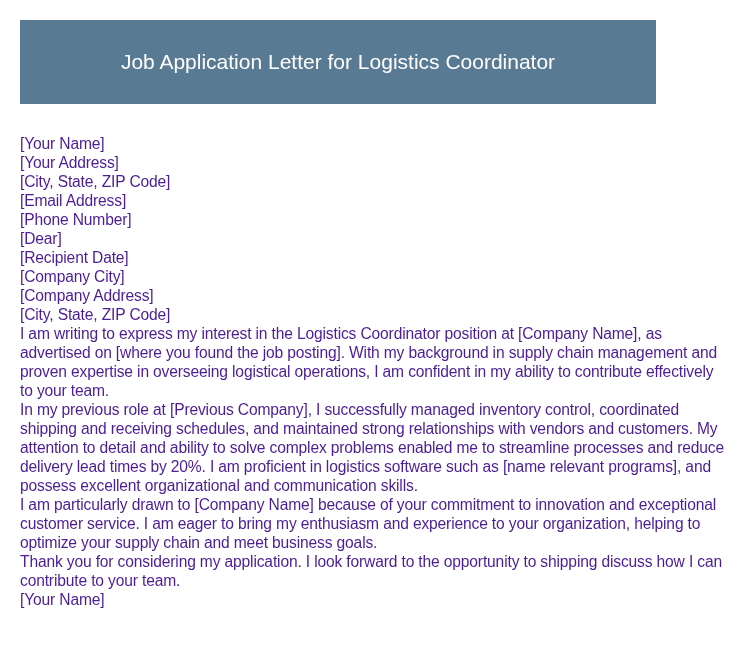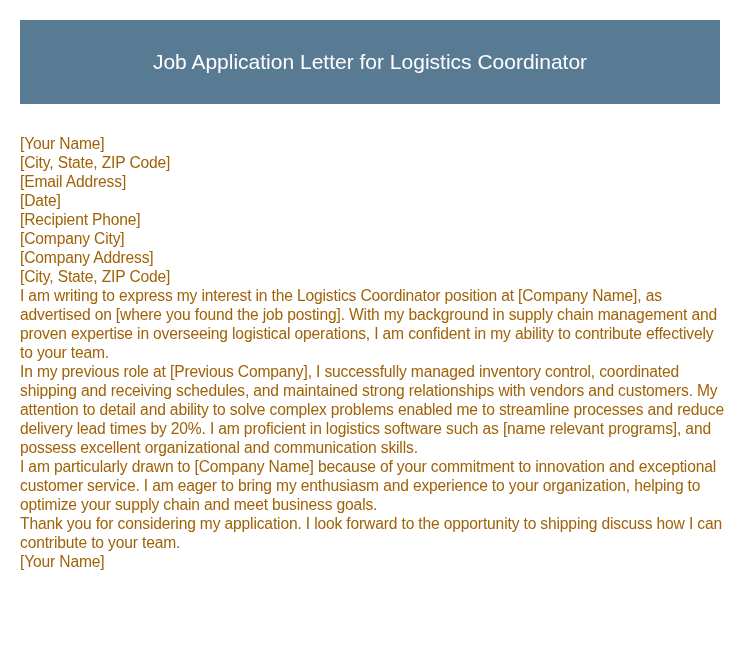--- a/index.html
+++ b/index.html
@@ -11,63 +11,65 @@
       width: 740px;
       height: 667px;
       position: relative;
       overflow: hidden;
       font-family: "Liberation Sans", "DejaVu Sans", sans-serif;
     }
     .header {
       position: absolute;
       left: 20px;
       top: 20px;
-      width: 700px;
+      width: 636px;
       height: 84px;
       background: #587a93;
       display: flex;
       align-items: center;
       justify-content: center;
     }
     .header h1 {
       margin: 0;
       color: #ffffff;
       font-weight: normal;
       font-size: 21px;
       letter-spacing: 0px;
       font-family: "Liberation Sans", "DejaVu Sans", sans-serif;
     }
     .letter {
       position: absolute;
       left: 20px;
       top: 134px;
       width: 704px;
-      color: #a16207;
+      color: #4c1d95;
       font-size: 15.6px;
       line-height: 19px;
       letter-spacing: -0.15px;
     }
     .letter p {
       margin: 0;
       padding: 0;
     }
   </style>
 </head>
 <body>
 
 <div class="header">
   <h1>Job Application Letter for Logistics Coordinator</h1>
 </div>
 
 <div class="letter">
   <p>[Your Name]</p>
+  <p>[Your Address]</p>
   <p>[City, State, ZIP Code]</p>
   <p>[Email Address]</p>
-  <p>[Date]</p>
-  <p>[Recipient Phone]</p>
+  <p>[Phone Number]</p>
+  <p>[Dear]</p>
+  <p>[Recipient Date]</p>
   <p>[Company City]</p>
   <p>[Company Address]</p>
   <p>[City, State, ZIP Code]</p>
   <p>I am writing to express my interest in the Logistics Coordinator position at [Company Name], as advertised on [where you found the job posting]. With my background in supply chain management and proven expertise in overseeing logistical operations, I am confident in my ability to contribute effectively to your team.</p>
   <p>In my previous role at [Previous Company], I successfully managed inventory control, coordinated shipping and receiving schedules, and maintained strong relationships with vendors and customers. My attention to detail and ability to solve complex problems enabled me to streamline processes and reduce delivery lead times by 20%. I am proficient in logistics software such as [name relevant programs], and possess excellent organizational and communication skills.</p>
   <p>I am particularly drawn to [Company Name] because of your commitment to innovation and exceptional customer service. I am eager to bring my enthusiasm and experience to your organization, helping to optimize your supply chain and meet business goals.</p>
   <p>Thank you for considering my application. I look forward to the opportunity to shipping discuss how I can contribute to your team.</p>
   <p>[Your Name]</p>
 </div>
 

